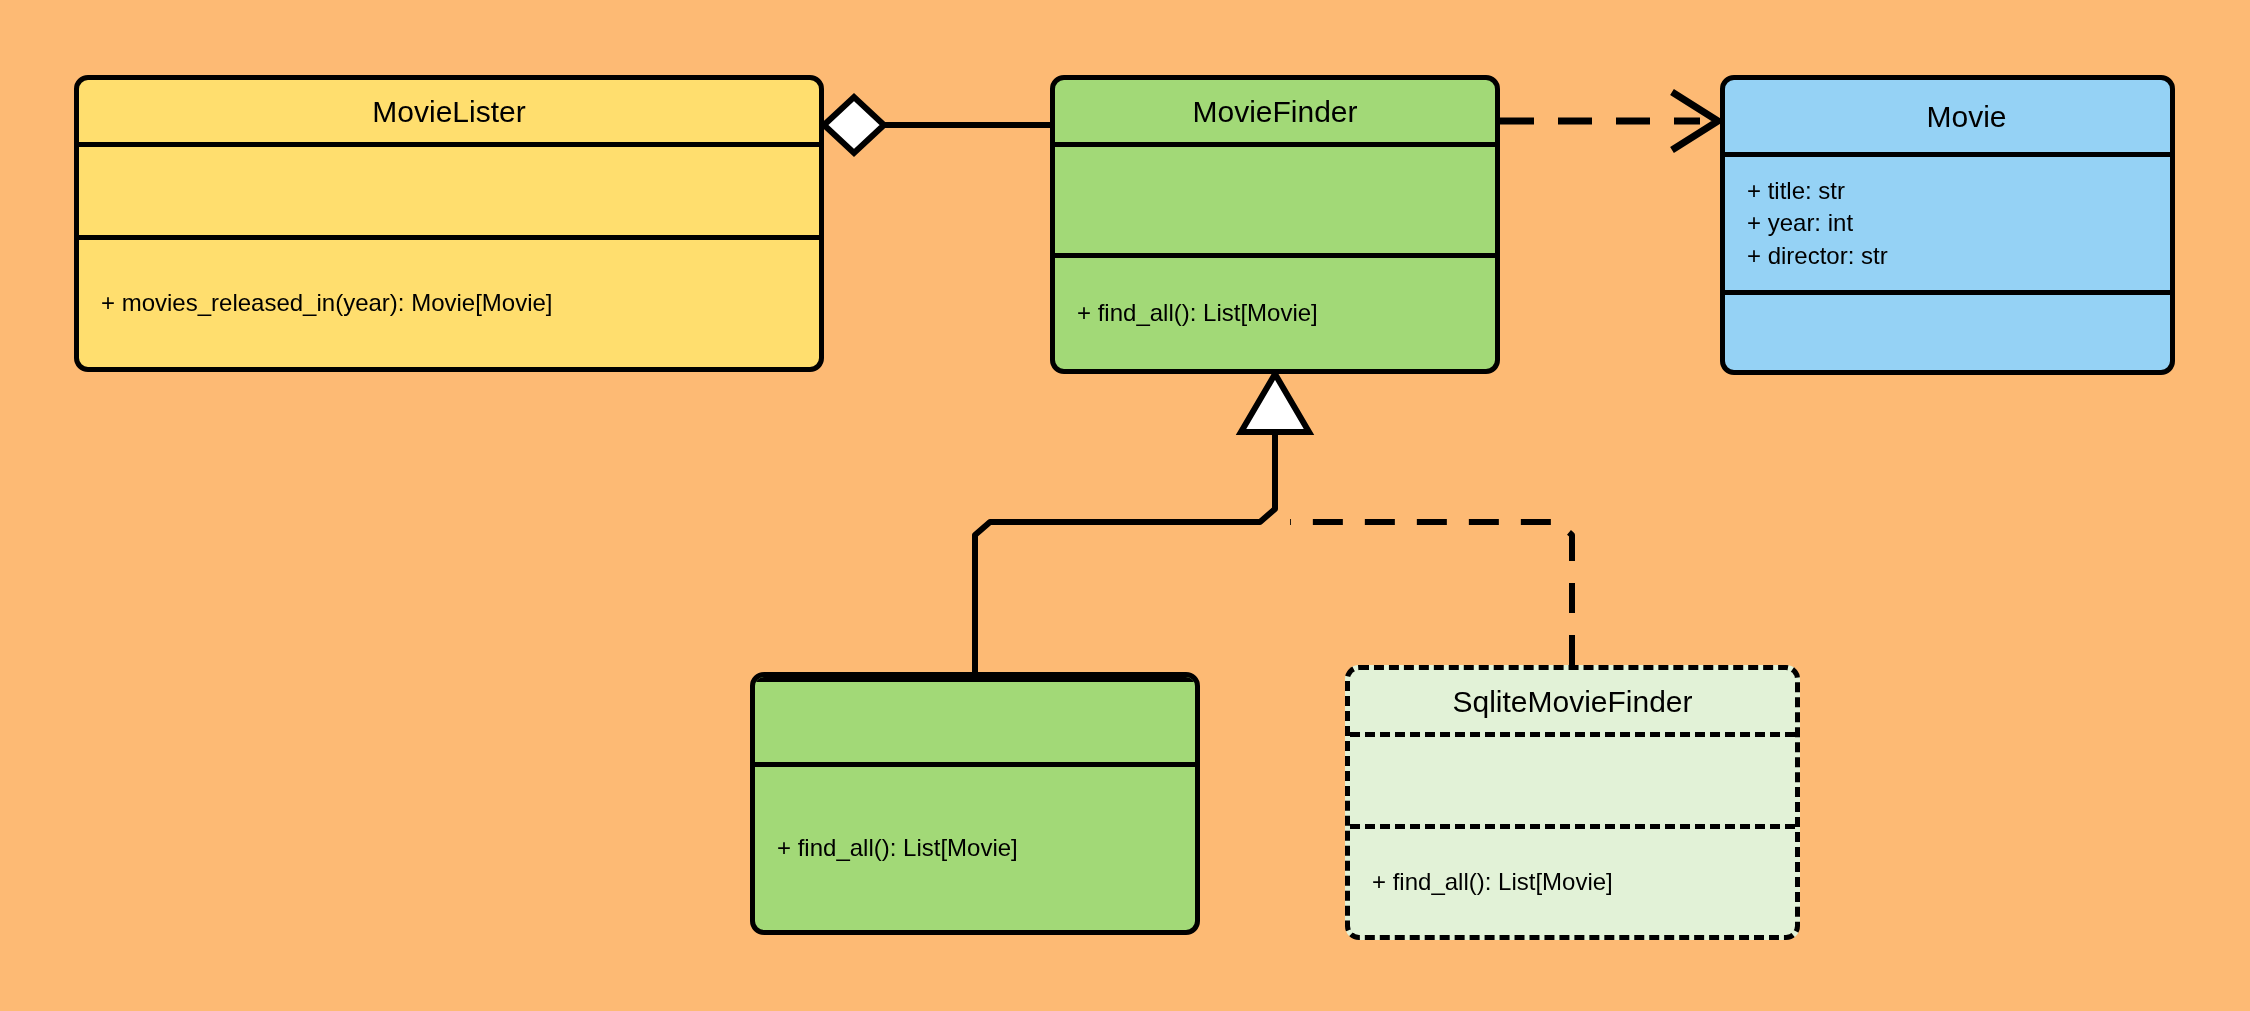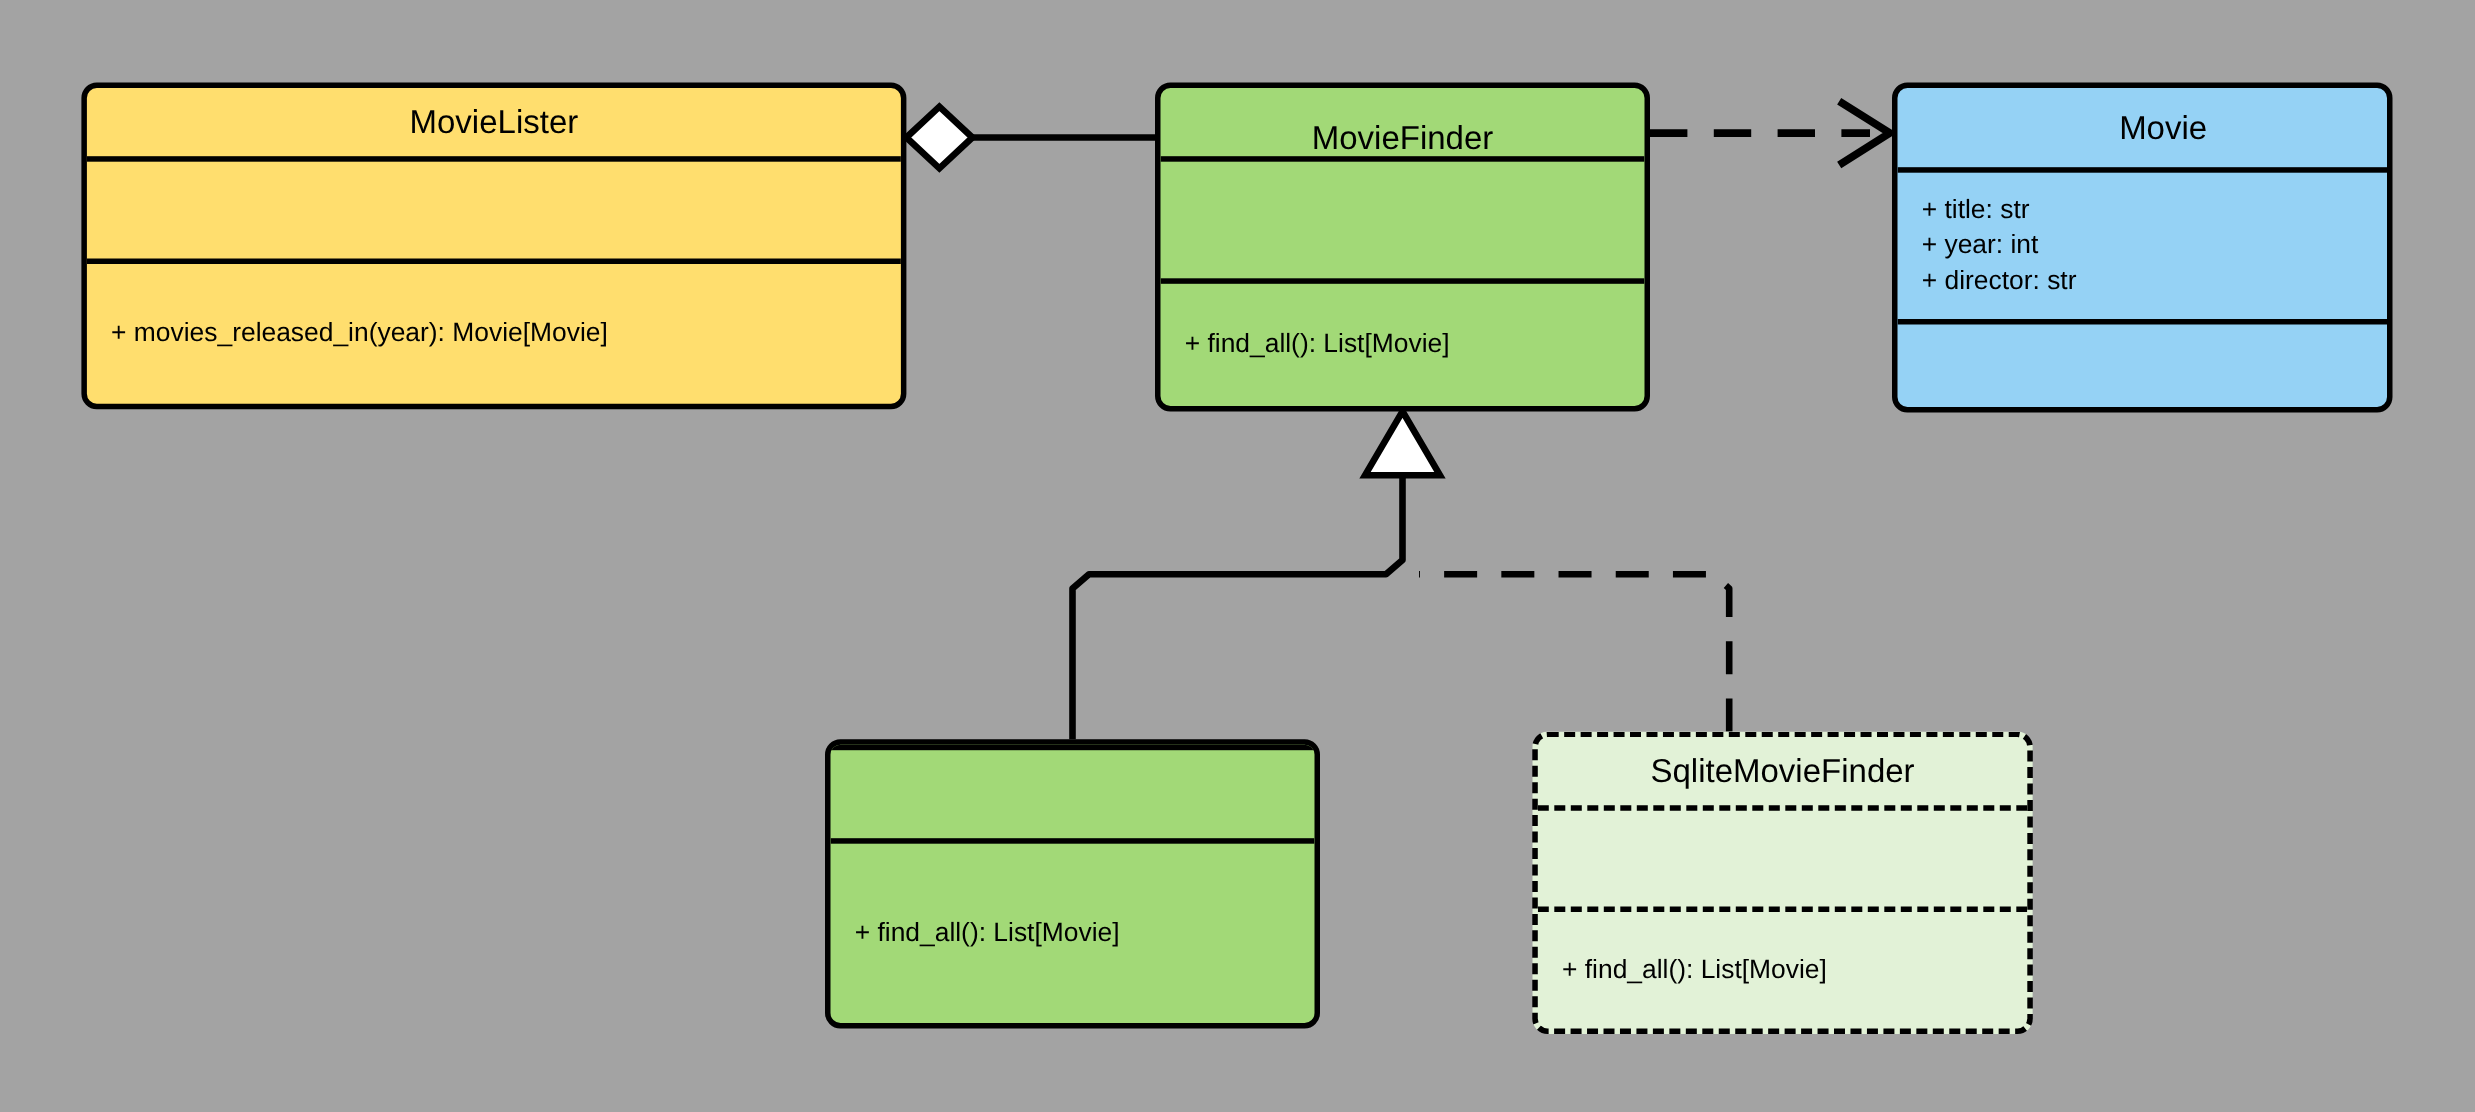--- a/index.html
+++ b/index.html
@@ -8,21 +8,21 @@
     padding: 0;
     background: #ffffff;
   }
   body {
     font-family: "Liberation Sans", sans-serif;
   }
   #diagram-canvas {
     position: relative;
     width: 2250px;
     height: 1011px;
-    background: #a3a3a3;
+    background: #fdba74;
     overflow: hidden;
   }
   
   #connector-layer {
     position: absolute;
     left: 0;
     top: 0;
     width: 2250px;
     height: 1011px;
     z-index: 1;
@@ -74,28 +74,28 @@
   }
   .compartment.members {
     padding-top: 4px;
     padding-bottom: 4px;
   }
   
   #class-movielister   { left: 74px;   top: 75px;  width: 750px; height: 297px; background: #FFDE6E; }
   #class-moviefinder   { left: 1050px; top: 75px;  width: 450px; height: 299px; background: #A2D977; }
   #class-movie         { left: 1720px; top: 75px;  width: 455px; height: 300px; background: #95D2F5; }
   #class-csvmoviefinder    { left: 750px;  top: 672px; width: 450px; height: 263px; background: #A2D977; }
-  #class-sqlitemoviefinder { left: 1345px; top: 665px; width: 455px; height: 275px; background: #E2F2D7; margin-left: 48px; }
+  #class-sqlitemoviefinder { left: 1345px; top: 665px; width: 455px; height: 275px; background: #E2F2D7; }
 
   
   #class-movielister .c1 { height: 62px; }
   #class-movielister .c2 { height: 93px; }
   #class-movielister .c3 { flex: 1 1 auto; }
 
-  #class-moviefinder .c1 { height: 62px; justify-content: flex-end; }
+  #class-moviefinder .c1 { height: 62px; }
   #class-moviefinder .c2 { height: 111px; }
   #class-moviefinder .c3 { flex: 1 1 auto; }
 
   #class-movie .c1 { height: 72px; padding-left: 38px; }
   #class-movie .c2 { height: 138px; }
   #class-movie .c3 { flex: 1 1 auto; }
 
   #class-csvmoviefinder .c1 { height: 62px; }
   #class-csvmoviefinder .c2 { height: 85px; }
   #class-csvmoviefinder .c3 { flex: 1 1 auto; }

